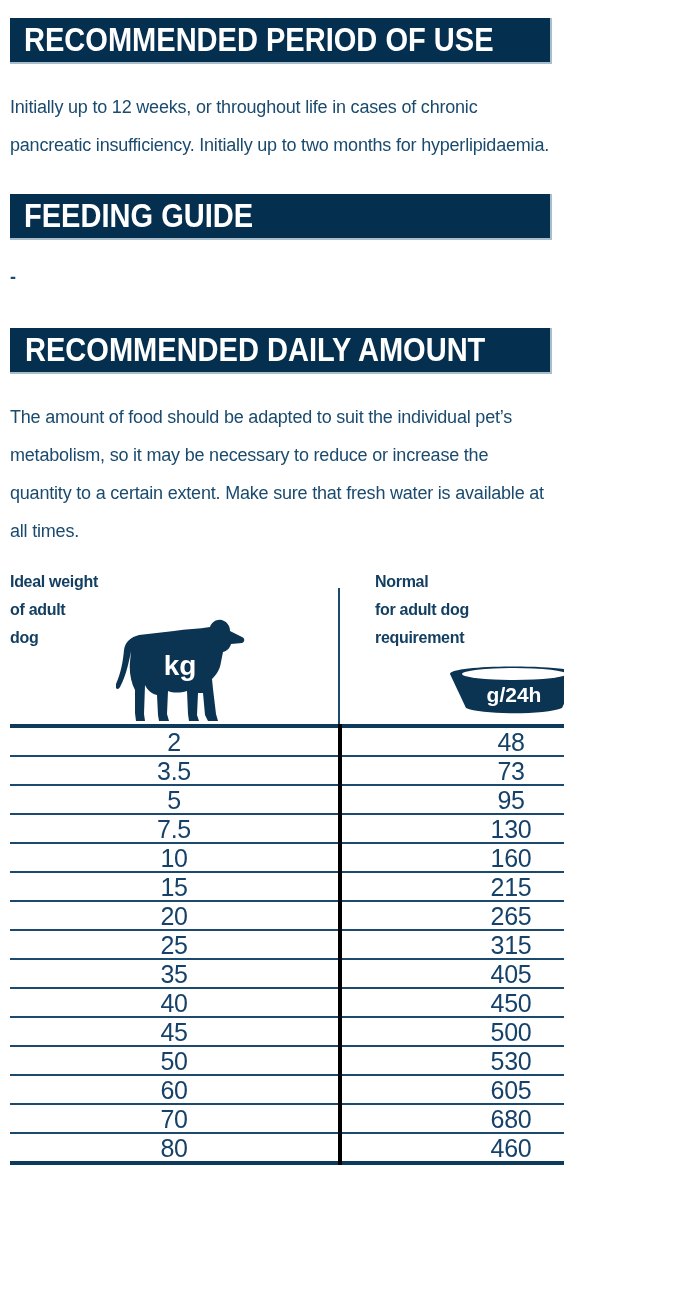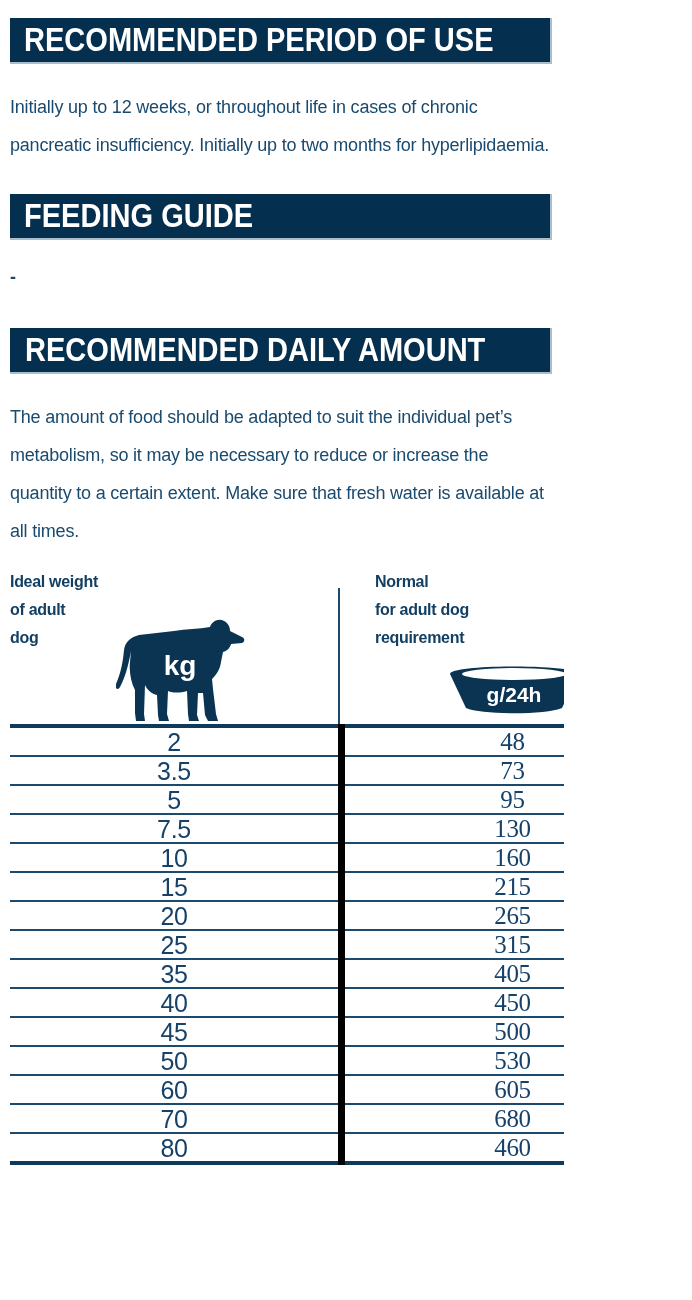--- a/index.html
+++ b/index.html
@@ -106,21 +106,21 @@
     height: 27px;
     border-bottom: 2px solid #1c4a6e;
     text-align: center;
     vertical-align: middle;
     color: #16426a;
     font-size: 25px;
     line-height: 26px;
     letter-spacing: -0.3px;
     padding: 0;
   }
-  .fg-table td.amount-col { border-left: 7px solid #000000; font-family: Liberation Serif, serif; }
+  .fg-table td.amount-col { border-left: 4px solid #000000; }
   .fg-table td.weight-col { width: 328px; }
   .fg-table tr:last-child td { border-bottom: none; }
 </style>
 </head>
 <body>
 
 <div class="page">
 
   <section>
     <div class="section-bar">

